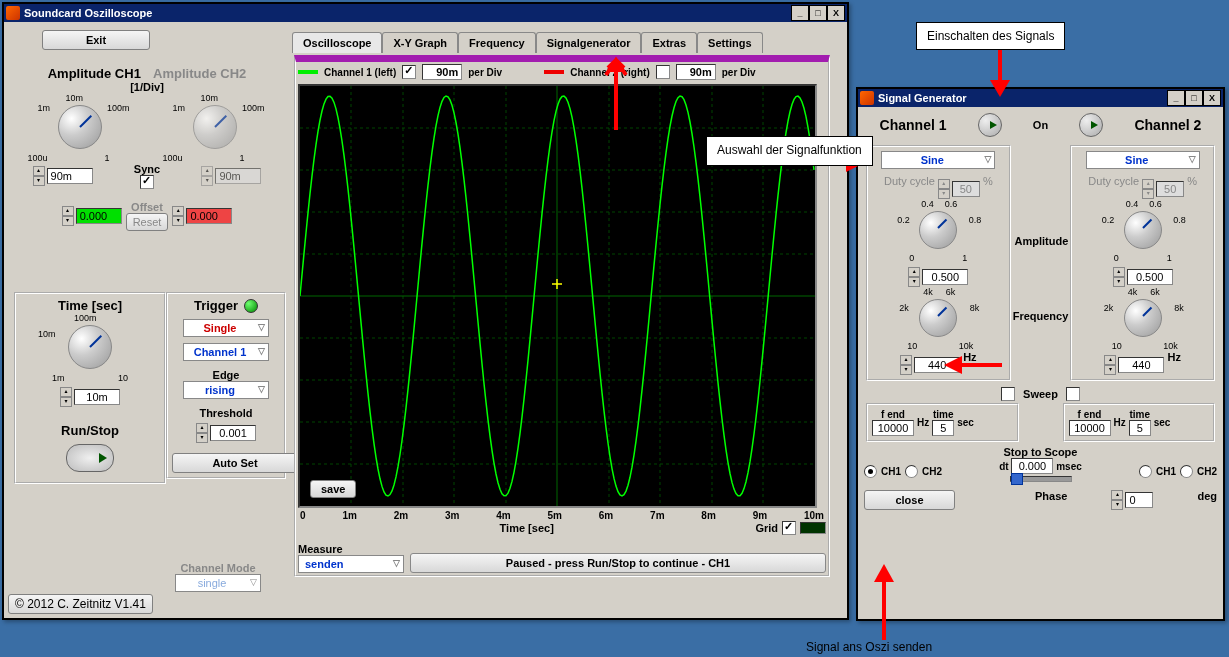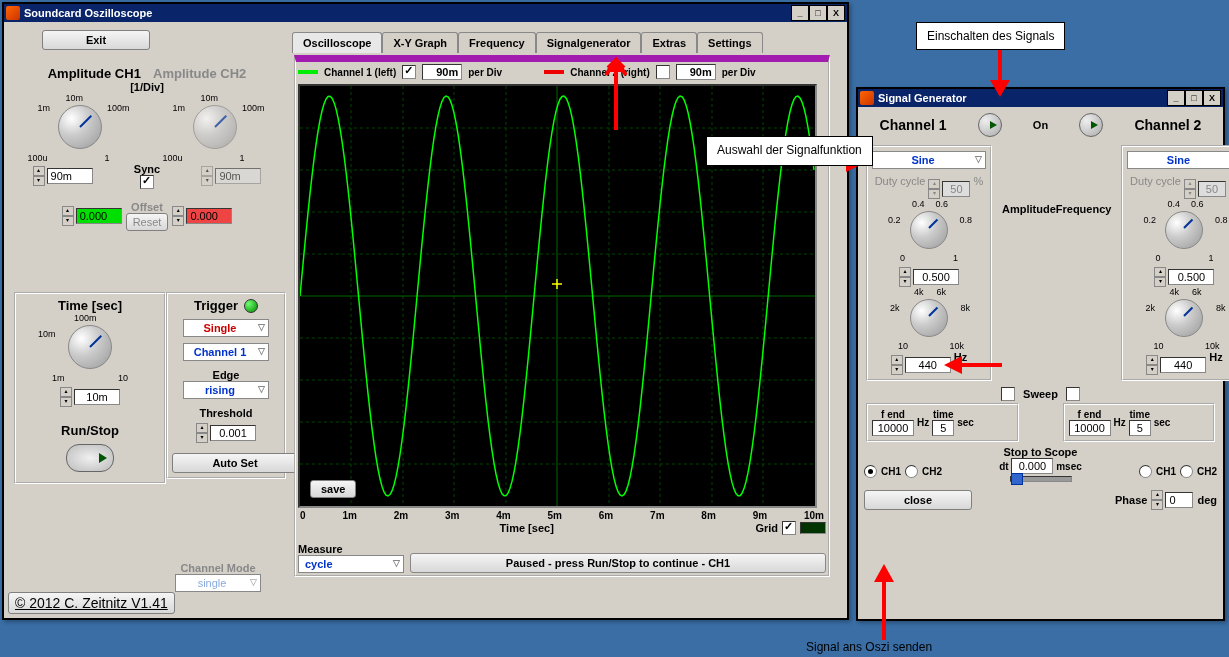--- a/index.html
+++ b/index.html
@@ -423,21 +423,21 @@
         <span class="numeric-input">0.001</span>
       </div>
       <div class="btn" style="margin-top:10px; width:72px;">Auto Set</div>
     </div>
 
     <div style="position:absolute; left:160px; top:540px; width:108px; text-align:center;">
       <div class="label-bold label-gray">Channel Mode</div>
       <div class="dropdown" style="color:#88aadd;">single</div>
     </div>
 
-    <div class="btn" style="position:absolute; left:4px; bottom:4px; font-weight:normal; font-size:14px; padding:2px 6px;text-decoration:underline;">© 2012   C. Zeitnitz V1.41</div>
+    <div class="btn" style="position:absolute; left:4px; bottom:4px; font-weight:normal; font-size:12px; padding:2px 6px;">© 2012   C. Zeitnitz V1.41</div>
 
     <div style="position:absolute; left:288px; top:10px; width:540px;">
       <div class="tabs">
         <div class="tab active">Oscilloscope</div>
         <div class="tab">X-Y Graph</div>
         <div class="tab">Frequency</div>
         <div class="tab">Signalgenerator</div>
         <div class="tab">Extras</div>
         <div class="tab">Settings</div>
       </div>
@@ -507,21 +507,21 @@
         <div style="display:flex; align-items:center;">
           <div style="flex:1; text-align:center; font-weight:bold;">Time [sec]</div>
           <span class="label-bold">Grid</span>
           <span class="checkbox checked" style="margin:0 4px;"></span>
           <span style="display:inline-block; width:24px; height:10px; background:#003300; border:1px inset #888;"></span>
         </div>
 
         <div style="display:flex; gap:6px; margin-top:8px; align-items:flex-end;">
           <div>
             <div class="label-bold">Measure</div>
-            <div class="dropdown" style="color:#0033cc; font-weight:bold; width:80px; text-align:left;">cycle</div>
+            <div class="dropdown" style="color:#0033cc; font-weight:bold; width:80px; text-align:left;">senden</div>
           </div>
           <div class="status-bar" style="flex:1;">Paused - press Run/Stop to continue - CH1</div>
         </div>
       </div>
     </div>
   </div>
 </div>
 
 <div class="window" style="left:856px; top:72px; width:365px; height:530px;margin-top:15px;">
   <div class="titlebar">
@@ -536,21 +536,21 @@
   <div class="win-body" style="height:498px; position:relative; padding:6px;">
 
     <div style="display:flex; align-items:center; justify-content:space-around; margin-bottom:6px;">
       <span class="label-bold" style="font-size:14px;">Channel 1</span>
       <div class="power-knob"></div>
       <span class="label-bold">On</span>
       <div class="power-knob"></div>
       <span class="label-bold" style="font-size:14px;">Channel 2</span>
     </div>
 
-    <div style="display:flex; gap:8px;">
+    <div style="display:flex; gap:0;">
 
       <div class="panel" style="flex:1; text-align:center;">
         <div class="dropdown" style="color:#0033cc; font-weight:bold; width:88px;">Sine</div>
         <div style="margin-top:6px; color:#888;">
           <span>Duty cycle</span>
           <span class="spinner">
             <span class="spinner-btns">
                 <span class="spinner-btn">▴</span>
                 <span class="spinner-btn">▾</span>
               </span>
@@ -590,21 +590,21 @@
             <span class="spinner-btns">
                 <span class="spinner-btn">▴</span>
                 <span class="spinner-btn">▾</span>
               </span>
             <span class="numeric-input">440</span>
           </span>
           <span class="label-bold">Hz</span>
         </div>
       </div>
 
-      <div style="display:flex; justify-content:space-around; padding-top:60px; padding-bottom:30px;">
+      <div style="display:flex; flex-direction:column; justify-content:space-around; padding-top:60px; padding-bottom:30px;align-items:flex-end;">
         <span class="label-bold">Amplitude</span>
         <span class="label-bold">Frequency</span>
       </div>
 
       <div class="panel" style="flex:1; text-align:center;">
         <div class="dropdown" style="color:#0033cc; font-weight:bold; width:88px;">Sine</div>
         <div style="margin-top:6px; color:#888;">
           <span>Duty cycle</span>
           <span class="spinner">
             <span class="spinner-btns">
@@ -698,21 +698,21 @@
         <div class="slider-h" style="margin:2px auto;"></div>
       </div>
       <div style="flex:1; display:flex; align-items:center; gap:4px; justify-content:flex-end;">
         <span class="radio"></span>
         <span class="label-bold">CH1</span>
         <span class="radio"></span>
         <span class="label-bold">CH2</span>
       </div>
     </div>
 
-    <div style="display:flex; align-items:center; margin-top:6px;">
+    <div style="display:flex; margin-top:6px;gap:40px;">
       <div class="btn" style="width:54px;">close</div>
       <div style="flex:1;"></div>
       <span class="label-bold">Phase</span>
       <span class="spinner" style="margin:0 4px;">
         <span class="spinner-btns">
             <span class="spinner-btn">▴</span>
             <span class="spinner-btn">▾</span>
           </span>
         <span class="numeric-input" style="width:20px;">0</span>
       </span>

